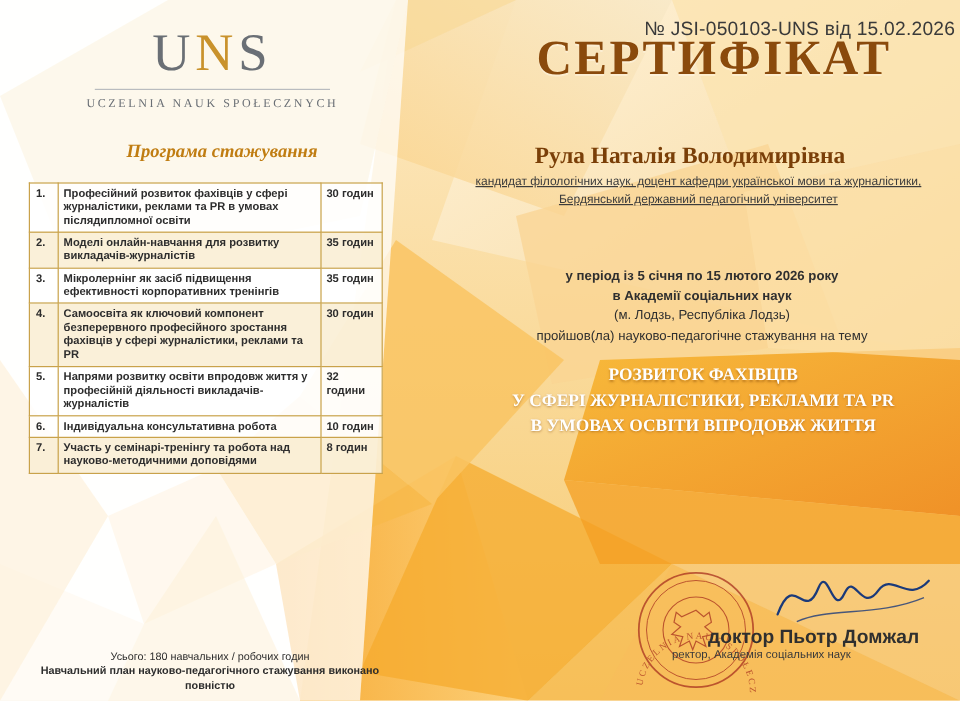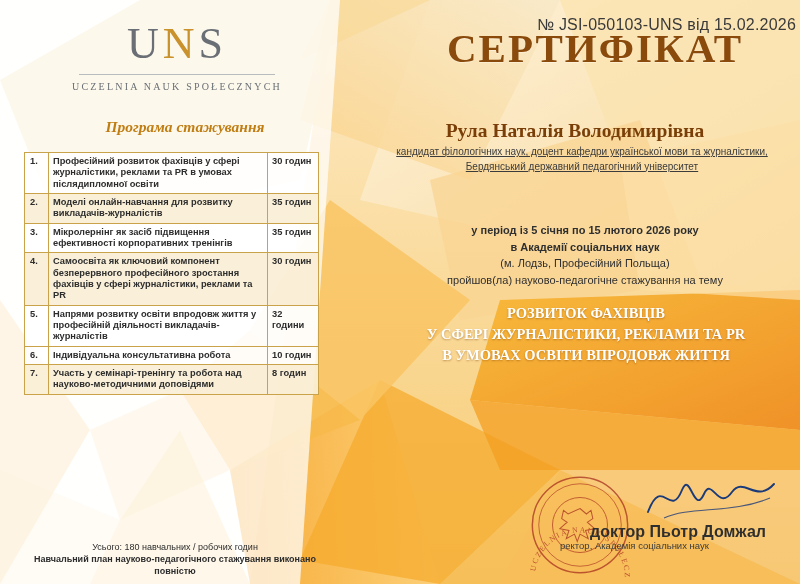--- a/index.html
+++ b/index.html
@@ -228,21 +228,21 @@
 
   <div class="cert-title">СЕРТИФІКАТ</div>
 
   <div class="name">Рула Наталія Володимирівна</div>
 
   <div class="degree">кандидат філологічних наук, доцент кафедри української мови та журналістики, Бердянський державний педагогічний університет</div>
 
   <div class="period">
     <div class="bold">у період із 5 січня по 15 лютого 2026 року</div>
     <div class="bold">в Академії соціальних наук</div>
-    <div>(м. Лодзь, Професійний Польща)</div>
+    <div>(м. Лодзь, Республіка Лодзь)</div>
     <div>пройшов(ла) науково-педагогічне стажування на тему</div>
   </div>
 
   <div class="theme">
     <div>РОЗВИТОК ФАХІВЦІВ</div>
     <div>У СФЕРІ ЖУРНАЛІСТИКИ, РЕКЛАМИ ТА PR</div>
     <div>В УМОВАХ ОСВІТИ ВПРОДОВЖ ЖИТТЯ</div>
   </div>
 
 

